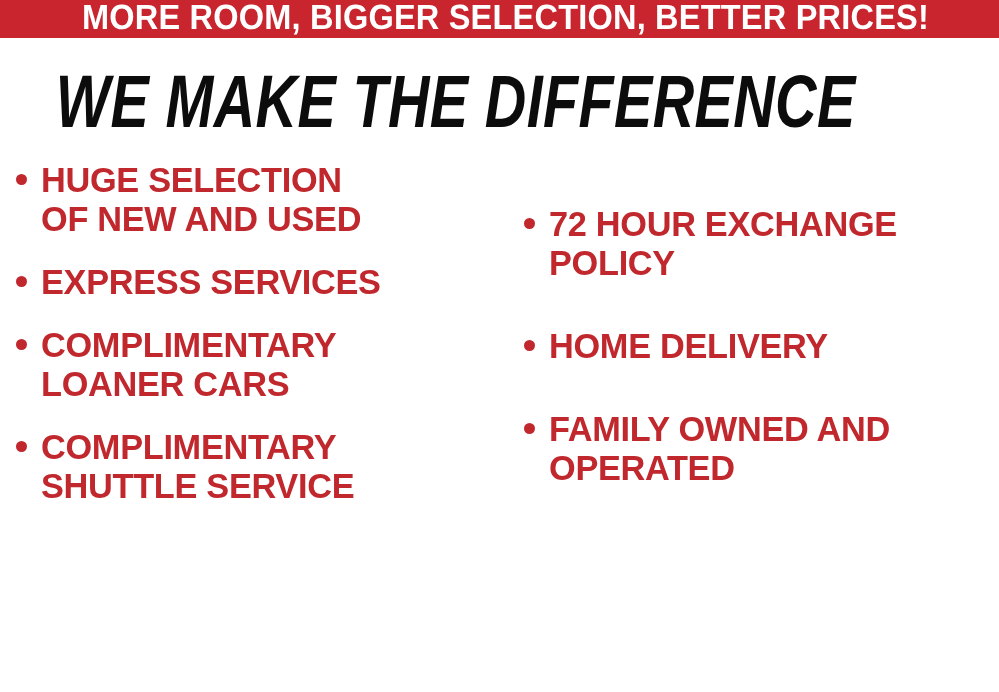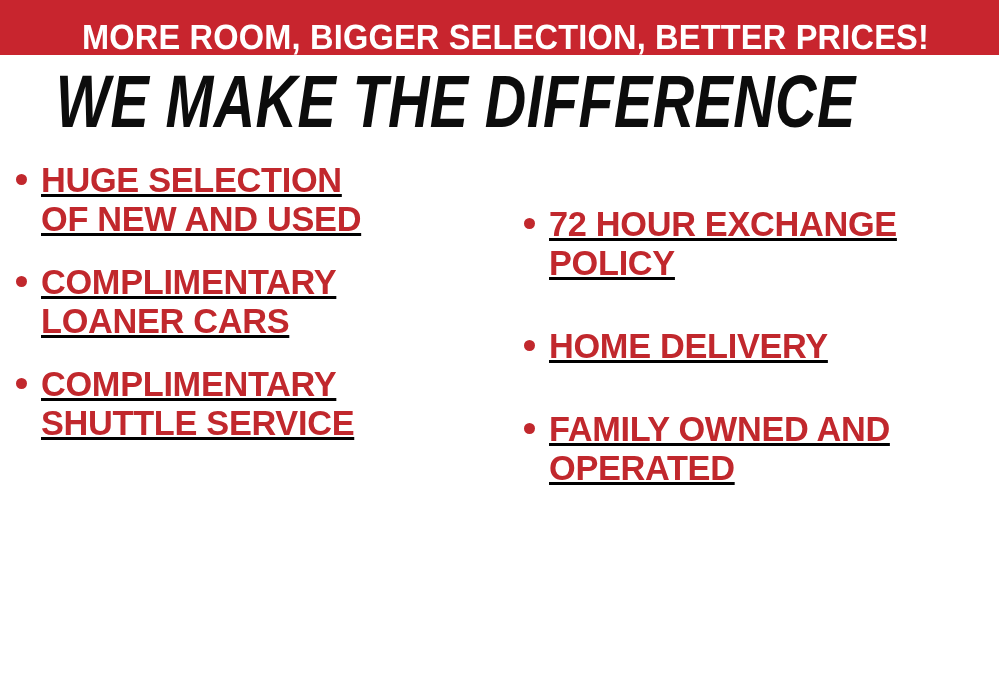--- a/index.html
+++ b/index.html
@@ -15,25 +15,25 @@
     overflow: hidden;
     position: relative;
   }
 
   
   .banner {
     position: absolute;
     left: 0;
     top: 0;
     width: 999px;
-    height: 55px;
+    height: 38px;
     background: #c8252e;
     box-sizing: border-box;
     display: flex;
-    align-items: flex-end;
+    align-items: flex-start;
     justify-content: center;
     padding-left: 12px;
   }
   .banner-text {
     color: #ffffff;
     font-family: "Liberation Sans Narrow", "Liberation Sans", sans-serif;
     font-weight: bold;
     font-size: 35px;
     line-height: 35px;
     letter-spacing: 0.2px;
@@ -86,21 +86,20 @@
   }
   .col-right {
     width: 494px;
     padding-left: 19px;
   }
 
   .bullet-item {
     display: flex;
     align-items: flex-start;
     margin-bottom: 24px;
-    text-decoration: underline;
   }
   .col-right .bullet-item {
     margin-bottom: 22px;
     margin-top: 44px;
   }
   .bullet-dot {
     flex: 0 0 auto;
     width: 11px;
     height: 11px;
     border-radius: 50%;
@@ -134,20 +133,24 @@
 <div class="columns">
 
   <div class="col col-left">
     <div class="bullet-item">
       <span class="bullet-dot"></span>
       <span class="bullet-text">HUGE SELECTION
 OF NEW AND USED</span>
     </div>
     <div class="bullet-item">
       <span class="bullet-dot"></span>
+      <span class="bullet-text">EXPRESS SERVICES</span>
+    </div>
+    <div class="bullet-item">
+      <span class="bullet-dot"></span>
       <span class="bullet-text">COMPLIMENTARY
 LOANER CARS</span>
     </div>
     <div class="bullet-item">
       <span class="bullet-dot"></span>
       <span class="bullet-text">COMPLIMENTARY
 SHUTTLE SERVICE</span>
     </div>
   </div>
 

